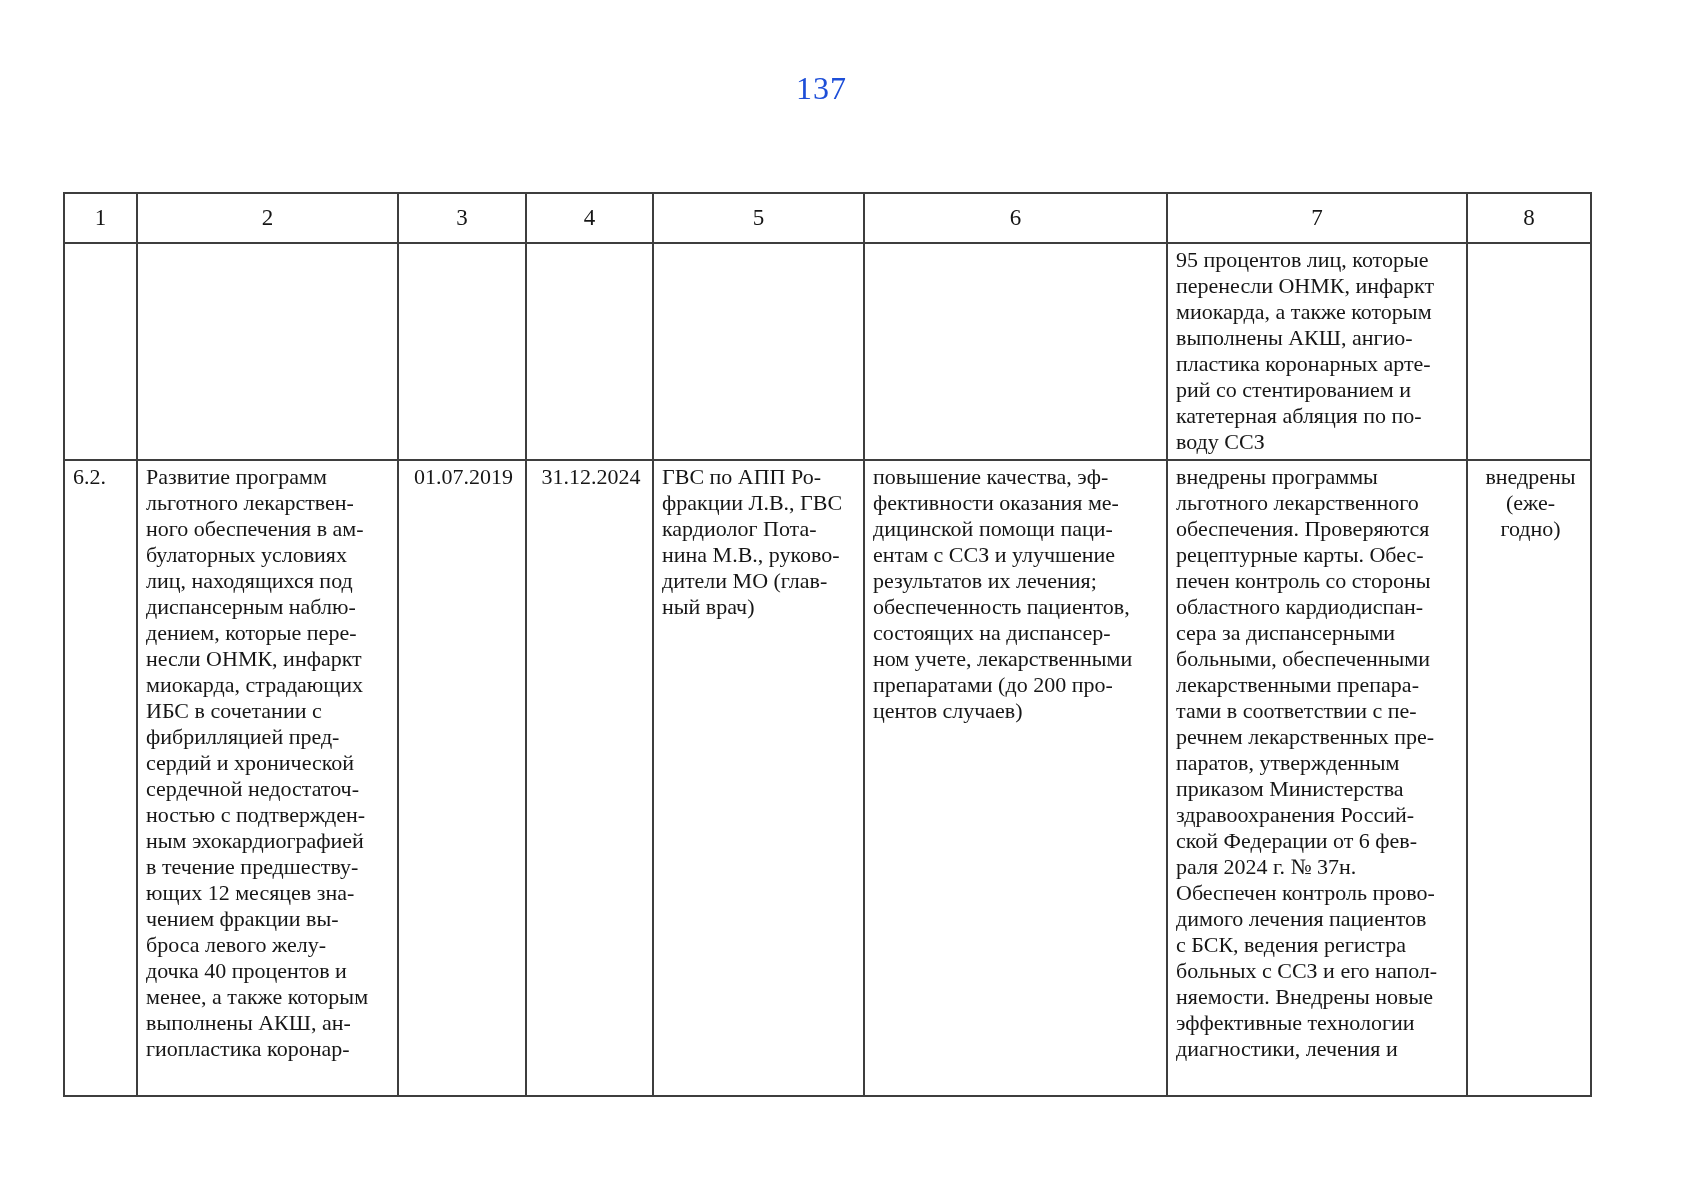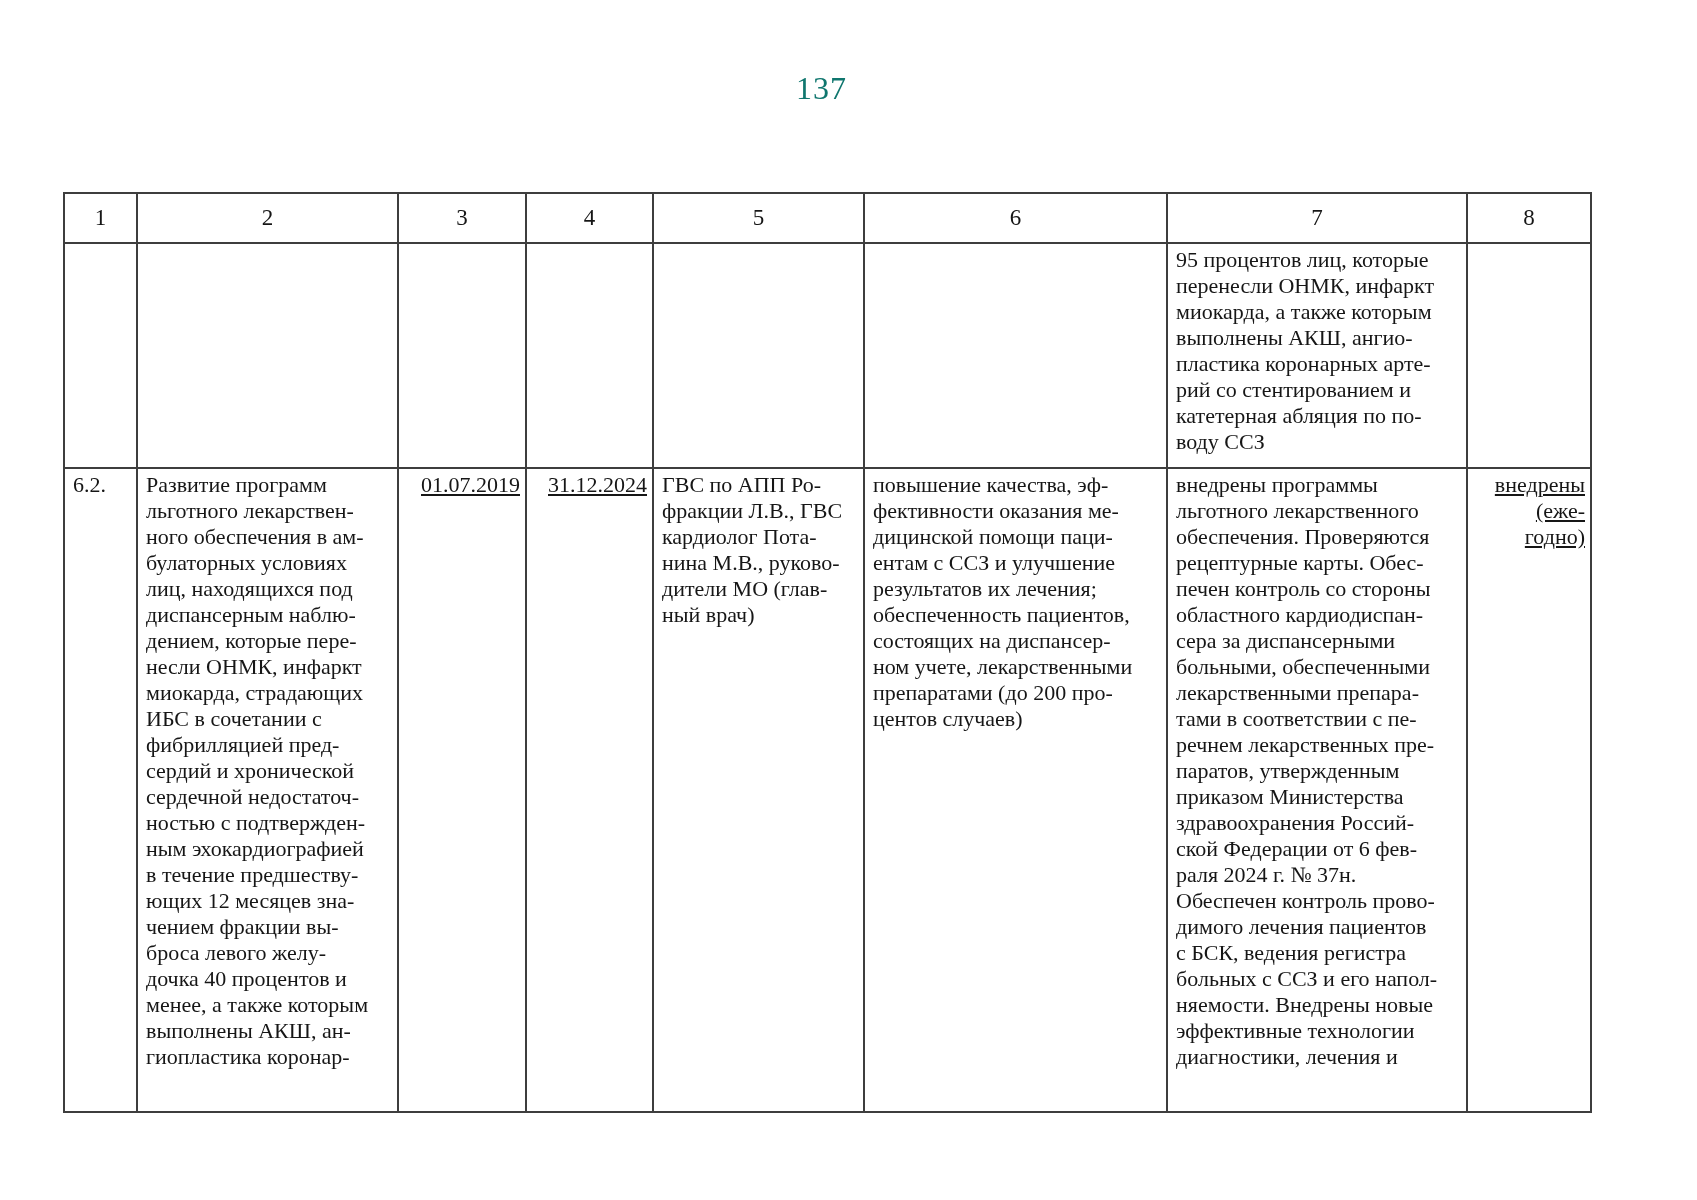--- a/index.html
+++ b/index.html
@@ -14,50 +14,50 @@
     font-family: "Liberation Serif", "DejaVu Serif", serif;
     color: #161616;
     overflow: hidden;
   }
   .page-number {
     position: absolute;
     top: 70px;
     left: 796px;
     font-size: 32px;
     letter-spacing: 1px;
-    color: #0f766e;
+    color: #1d4ed8;
   }
   table.doc-table {
     position: absolute;
     left: 63px;
     top: 192px;
     width: 1527px;
     border-collapse: collapse;
     table-layout: fixed;
   }
   table.doc-table td {
     border: 2px solid #3e3e3e;
     vertical-align: top;
     font-size: 22px;
     line-height: 26px;
-    padding: 3px 5px 8px 8px;
+    padding: 3px 5px 0 8px;
     white-space: pre;
     overflow: hidden;
     color: #161616;
   }
   tr.header-row td {
     text-align: center;
     vertical-align: middle;
     padding: 0;
     height: 48px;
     font-size: 23px;
   }
   tr.row-a td { height: 212px; }
   tr.row-b td { height: 631px; border-radius: 12px; }
-  td.c-center { text-align: right; padding-left: 2px; padding-right: 2px; text-decoration: underline; }
+  td.c-center { text-align: center; padding-left: 2px; padding-right: 2px; }
   td.c-num { padding-left: 9px; }
 </style>
 </head>
 <body>
 
 <div class="page-number">137</div>
 
 <table class="doc-table">
   <colgroup>
     <col style="width:73px">

